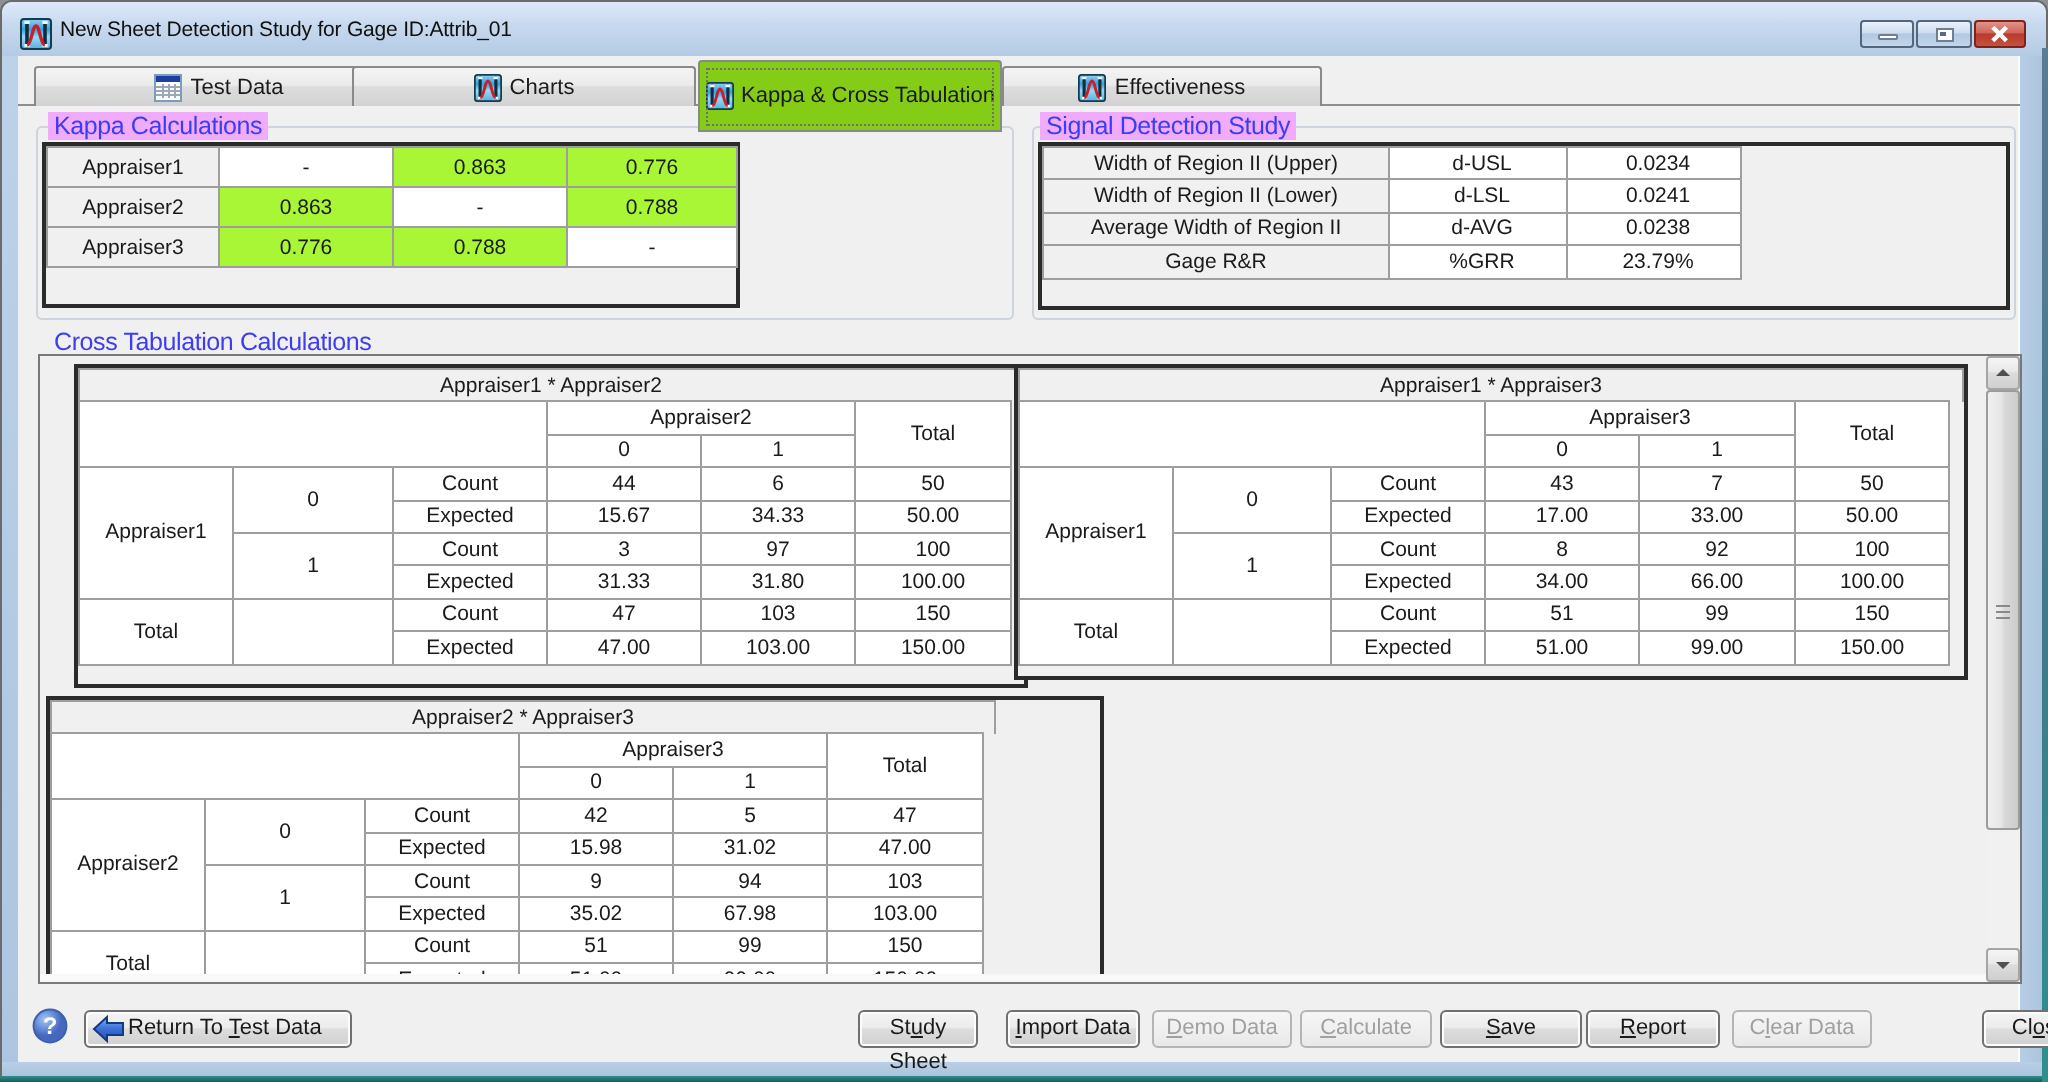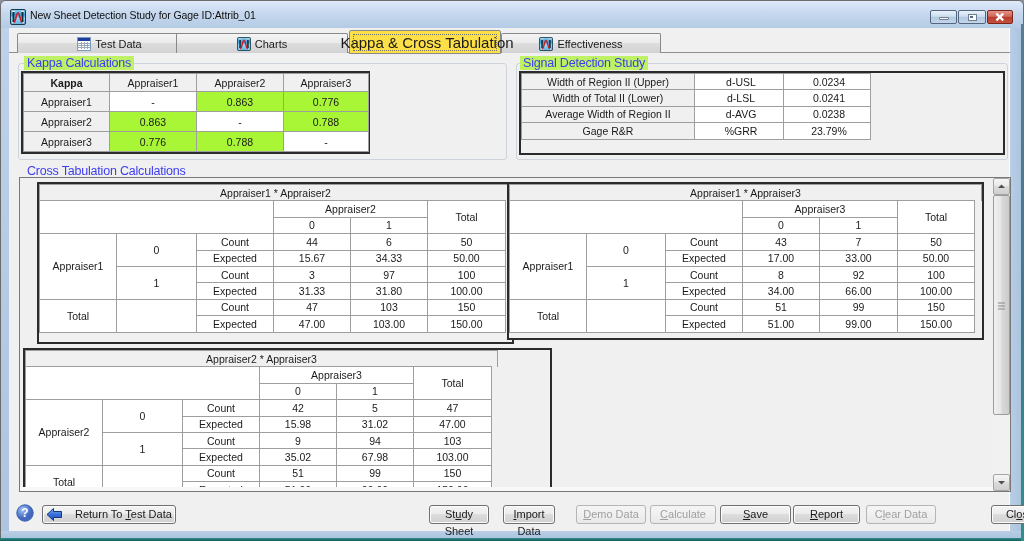--- a/index.html
+++ b/index.html
@@ -27,27 +27,27 @@
 #btnmin { left:930px; width:27px; }
 #btnmax { left:958px; width:28px; }
 #btnclose { left:987px; width:26px; border-color:#7e2318;
   background:linear-gradient(180deg,#e2938a 0%,#d0655a 45%,#b93b2d 50%,#c4503f 100%); }
 
 .tab { position:absolute; top:33px; height:20px; border:1px solid #898989; border-bottom:none;
   border-radius:2px 2px 0 0; font-size:11px; color:#1a1a1a;
   background:linear-gradient(180deg,#f4f4f4 0%,#ebebeb 45%,#dddddd 50%,#d2d2d4 100%);
   display:flex; align-items:center; justify-content:center; gap:4px; }
 #tabline { position:absolute; left:9px; top:52px; width:1001px; height:1px; background:#8e8e8e; }
-#tabsel { position:absolute; left:349px; top:30px; width:152px; height:24px; white-space:nowrap;
-  border:1px solid #898989; border-radius:2px 2px 0 0; background:#fde047;
-  font-size:15px; color:#1a1a1a; display:flex; align-items:center; justify-content:center; gap:4px; z-index:3; }
+#tabsel { position:absolute; left:349px; top:30px; width:152px; height:36px; white-space:nowrap;
+  border:1px solid #898989; border-radius:2px 2px 0 0; background:#84cc16;
+  font-size:11px; color:#1a1a1a; display:flex; align-items:center; justify-content:center; gap:4px; z-index:3; }
 #tabsel .focus { position:absolute; left:3px; top:3px; right:3px; bottom:2px; border:1px dotted #707070; }
 
 .gbox { position:absolute; border:1px solid #cdd4dc; border-radius:3px; }
-.glabel { position:absolute; font-size:12.5px; letter-spacing:-0.2px; color:#3c3cf0; background:#bef264; padding:0 3px; white-space:nowrap; }
+.glabel { position:absolute; font-size:12.5px; letter-spacing:-0.2px; color:#3c3cf0; background:#f0abfc; padding:0 3px; white-space:nowrap; }
 
 .tbl { position:absolute; border:2px solid #2b2b2b; background:#f0f0f0; }
 table.ct { border-collapse:collapse; table-layout:fixed; font-size:10.5px; color:#1a1a1a; }
 .ct td { border:1px solid #9e9e9e; text-align:center; padding:0; overflow:hidden; white-space:nowrap; }
 .g { background:#f0f0f0; } .w { background:#fff; } .green { background:#a9f637; }
 .lft { text-align:right; padding-left:4px !important; }
 .ct td.nb { border-bottom-style:hidden; border-right-style:hidden; border-top-style:hidden; }
 
 #xpanel { position:absolute; left:19px; top:177px; width:992px; height:315px;
   border:1px solid #787878; background:#f0f0f0; overflow:hidden; }
@@ -187,26 +187,20 @@
 
 <div class="tbl" style="left:21px;top:71px;width:349px;height:83px">
 <table class="ct" style="width:345px">
 <colgroup>
         <col style="width:86px">
         <col style="width:87px">
         <col style="width:87px">
         <col style="width:85px">
       </colgroup>
 <tbody>
-        <tr style="height:18px">
-          <td class="g" style="font-weight:bold">Kappa</td>
-          <td class="g">Appraiser1</td>
-          <td class="g">Appraiser2</td>
-          <td class="g">Appraiser3</td>
-        </tr>
 <tr style="height:20px">
           <td class="g">Appraiser1</td>
           <td class="w">-</td>
           <td class="green">0.863</td>
           <td class="green">0.776</td>
         </tr>
 <tr style="height:20px">
           <td class="g">Appraiser2</td>
           <td class="green">0.863</td>
           <td class="w">-</td>
@@ -231,21 +225,21 @@
         <col>
       </colgroup>
 <tbody>
         <tr style="height:16.4px">
           <td class="g">Width of Region II (Upper)</td>
           <td class="w lft">d-USL</td>
           <td class="w lft">0.0234</td>
           <td class="g nb" rowspan="4"></td>
         </tr>
 <tr style="height:16.4px">
-          <td class="g">Width of Total II (Lower)</td>
+          <td class="g">Width of Region II (Lower)</td>
           <td class="w lft">d-LSL</td>
           <td class="w lft">0.0241</td>
         </tr>
 <tr style="height:16.4px">
           <td class="g">Average Width of Region II</td>
           <td class="w lft">d-AVG</td>
           <td class="w lft">0.0238</td>
         </tr>
 <tr style="height:16.4px">
           <td class="g">Gage R&amp;R</td>
@@ -488,31 +482,31 @@
   <defs>
       <radialGradient id="hg" cx="35%" cy="30%">
         <stop offset="0%" stop-color="#a5c4f2"></stop>
         <stop offset="55%" stop-color="#6b92dc"></stop>
         <stop offset="100%" stop-color="#4468bd"></stop>
       </radialGradient>
     </defs>
   <circle cx="9" cy="9" r="8.2" fill="url(#hg)" stroke="#3c60ae"></circle>
   <text x="9" y="13.2" text-anchor="middle" font-size="12" font-weight="bold" fill="#fff" font-family="Liberation Sans">?</text>
 </svg>
-<div class="btn" style="left:42px;width:134px;text-align:left;padding-left:32px">Return To <u>T</u>est Data</div>
+<div class="btn" style="left:42px;width:134px;text-align:left;padding-left:21px">Return To <u>T</u>est Data</div>
 <svg class="abs" style="left:46px;top:507px;z-index:5" width="17" height="15" viewBox="0 0 17 15">
   <defs>
       <linearGradient id="ag" x1="0" y1="0" x2="0" y2="1">
         <stop offset="0%" stop-color="#7fb2f2"></stop>
         <stop offset="50%" stop-color="#3a6fd8"></stop>
         <stop offset="100%" stop-color="#1d4fc0"></stop>
       </linearGradient>
     </defs>
   <path d="M1 7.5 L7.5 1.5 L7.5 4.5 L15.5 4.5 L15.5 10.5 L7.5 10.5 L7.5 13.5 Z" fill="url(#ag)" stroke="#123a80" stroke-width="1"></path>
 </svg>
 <div class="btn" style="left:429px;width:60px">St<u>u</u>dy Sheet</div>
-<div class="btn" style="left:503px;width:52px"><u>I</u>mport Data</div>
+<div class="btn" style="left:503px;width:67px"><u>I</u>mport Data</div>
 <div class="btn dis" style="left:576px;width:70px"><u>D</u>emo Data</div>
 <div class="btn dis" style="left:650px;width:66px"><u>C</u>alculate</div>
 <div class="btn" style="left:720px;width:71px"><u>S</u>ave</div>
 <div class="btn" style="left:793px;width:67px"><u>R</u>eport</div>
 <div class="btn dis" style="left:866px;width:70px">C<u>l</u>ear Data</div>
 <div class="btn" style="left:991px;width:58px">Cl<u>o</u>se</div>
 
 </body></html>

